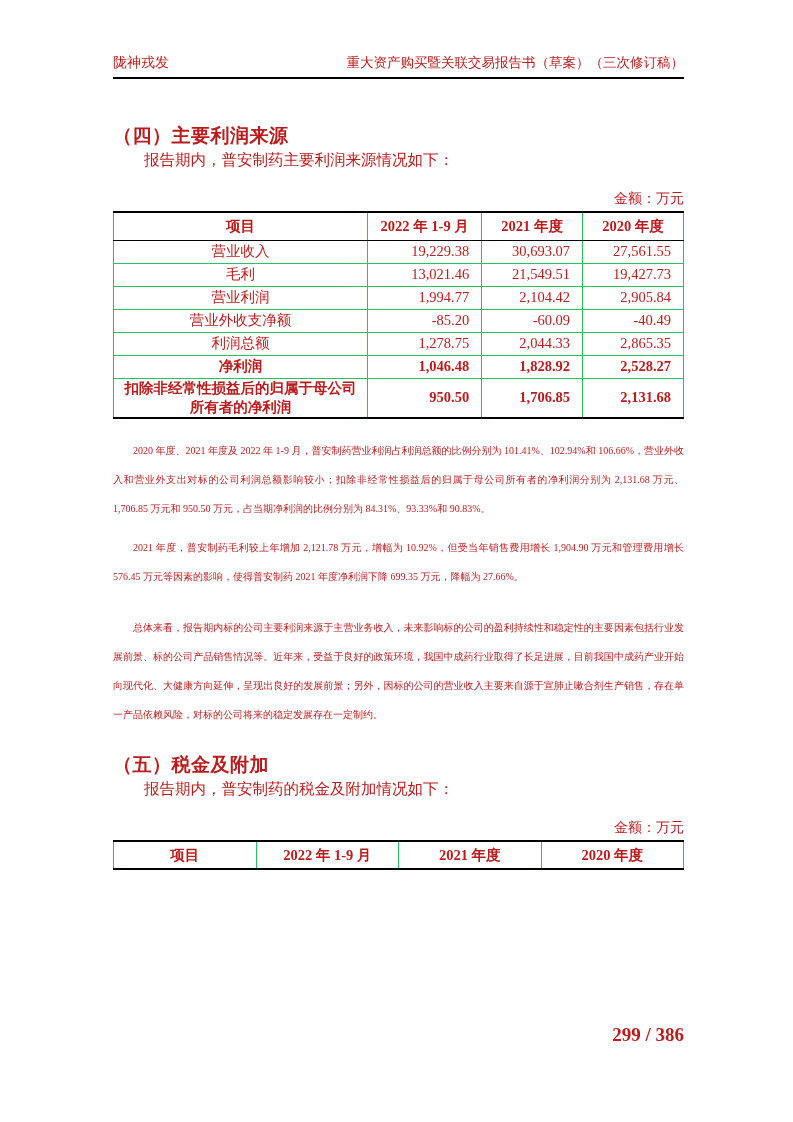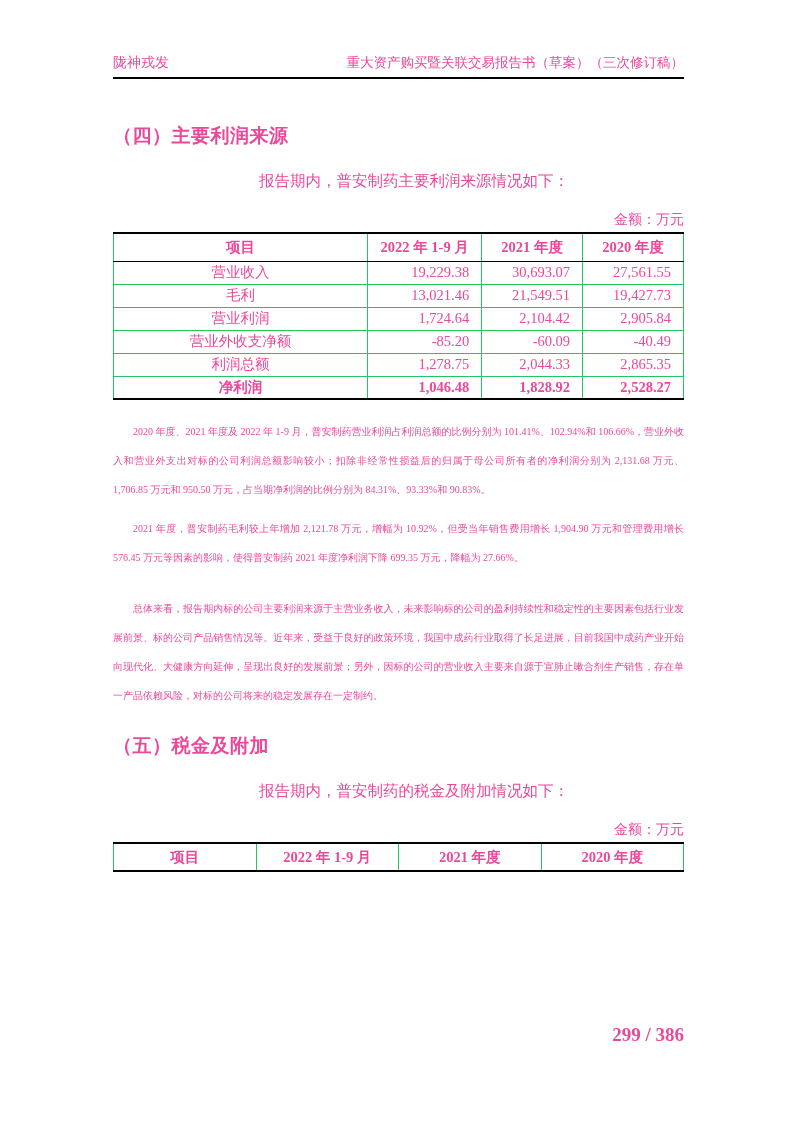--- a/index.html
+++ b/index.html
@@ -2,21 +2,21 @@
 <html><head>
 <meta charset="utf-8">
 <style>
   * { margin: 0; padding: 0; box-sizing: border-box; }
   html, body { background: #ffffff; }
   .page {
     position: relative;
     width: 793px;
     height: 1122px;
     background: #ffffff;
-    color: #ec4899;
+    color: #b91c1c;
     font-family: "Liberation Serif", "DejaVu Serif", serif;
     overflow: hidden;
   }
   .content {
     position: absolute;
     left: 113px;
     top: 0;
     width: 571px;
   }
   
@@ -36,23 +36,21 @@
     font-weight: bold;
     font-size: 19px;
     margin-top: 44px;
     letter-spacing: 0.5px;
   }
   .sec-title.second { margin-top: 23px; }
   
   .intro {
     font-size: 15.5px;
     text-indent: 2em;
-    margin-top: 21px;
     line-height: 22px;
-    text-align: center;
   }
   .unit-label {
     font-size: 14px;
     text-align: right;
     margin-top: 19px;
     margin-bottom: 3px;
   }
   
   table.fin {
     width: 100%;
@@ -138,41 +136,47 @@
             <td class="c-num">27,561.55</td>
           </tr>
           <tr>
             <td class="c-label">毛利</td>
             <td class="c-num">13,021.46</td>
             <td class="c-num">21,549.51</td>
             <td class="c-num">19,427.73</td>
           </tr>
           <tr>
             <td class="c-label">营业利润</td>
-            <td class="c-num">1,724.64</td>
+            <td class="c-num">1,994.77</td>
             <td class="c-num">2,104.42</td>
             <td class="c-num">2,905.84</td>
           </tr>
           <tr>
             <td class="c-label">营业外收支净额</td>
             <td class="c-num">-85.20</td>
             <td class="c-num">-60.09</td>
             <td class="c-num">-40.49</td>
           </tr>
           <tr>
             <td class="c-label">利润总额</td>
             <td class="c-num">1,278.75</td>
             <td class="c-num">2,044.33</td>
             <td class="c-num">2,865.35</td>
           </tr>
           <tr class="bold-row thick-top">
             <td class="c-label">净利润</td>
             <td class="c-num">1,046.48</td>
             <td class="c-num">1,828.92</td>
             <td class="c-num">2,528.27</td>
+          </tr>
+          <tr class="bold-row tall-row">
+            <td class="c-label">扣除非经常性损益后的归属于母公司所有者的净利润</td>
+            <td class="c-num">950.50</td>
+            <td class="c-num">1,706.85</td>
+            <td class="c-num">2,131.68</td>
           </tr>
         </tbody>
     </table>
 
     <div class="para p1">2020 年度、2021 年度及 2022 年 1-9 月，普安制药营业利润占利润总额的比例分别为 101.41%、102.94%和 106.66%，营业外收入和营业外支出对标的公司利润总额影响较小；扣除非经常性损益后的归属于母公司所有者的净利润分别为 2,131.68 万元、1,706.85 万元和 950.50 万元，占当期净利润的比例分别为 84.31%、93.33%和 90.83%。</div>
     <div class="para p2">2021 年度，普安制药毛利较上年增加 2,121.78 万元，增幅为 10.92%，但受当年销售费用增长 1,904.90 万元和管理费用增长 576.45 万元等因素的影响，使得普安制药 2021 年度净利润下降 699.35 万元，降幅为 27.66%。</div>
     <div class="para p3">总体来看，报告期内标的公司主要利润来源于主营业务收入，未来影响标的公司的盈利持续性和稳定性的主要因素包括行业发展前景、标的公司产品销售情况等。近年来，受益于良好的政策环境，我国中成药行业取得了长足进展，目前我国中成药产业开始向现代化、大健康方向延伸，呈现出良好的发展前景；另外，因标的公司的营业收入主要来自源于宣肺止嗽合剂生产销售，存在单一产品依赖风险，对标的公司将来的稳定发展存在一定制约。</div>
 
     <div class="sec-title second">（五）税金及附加</div>
 

